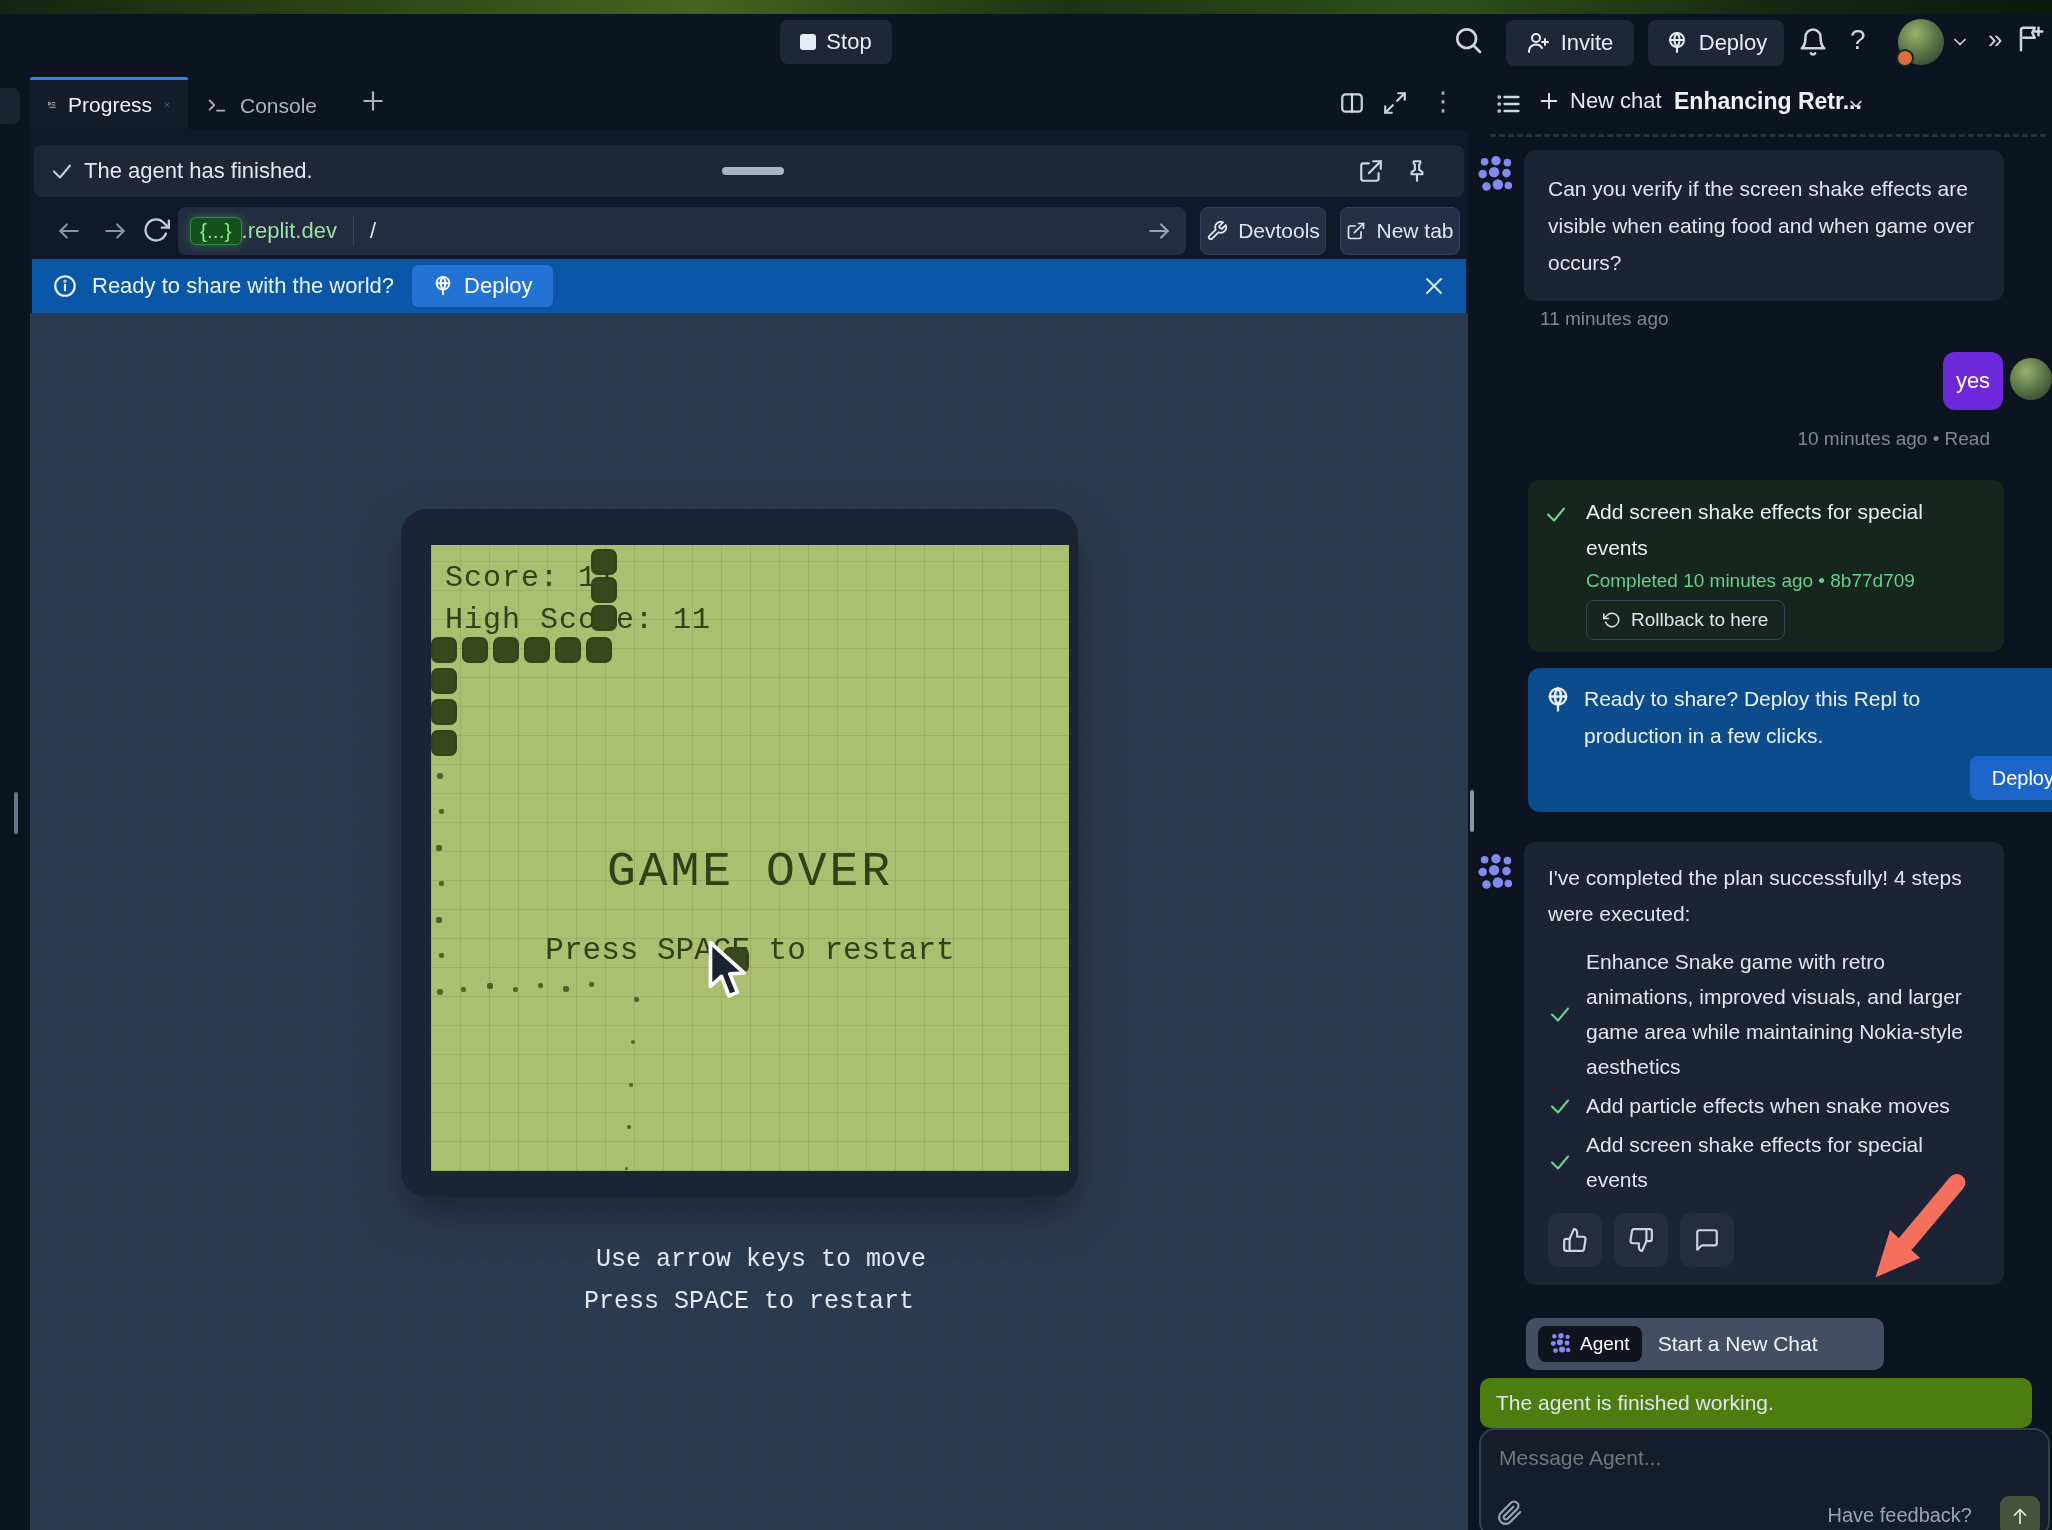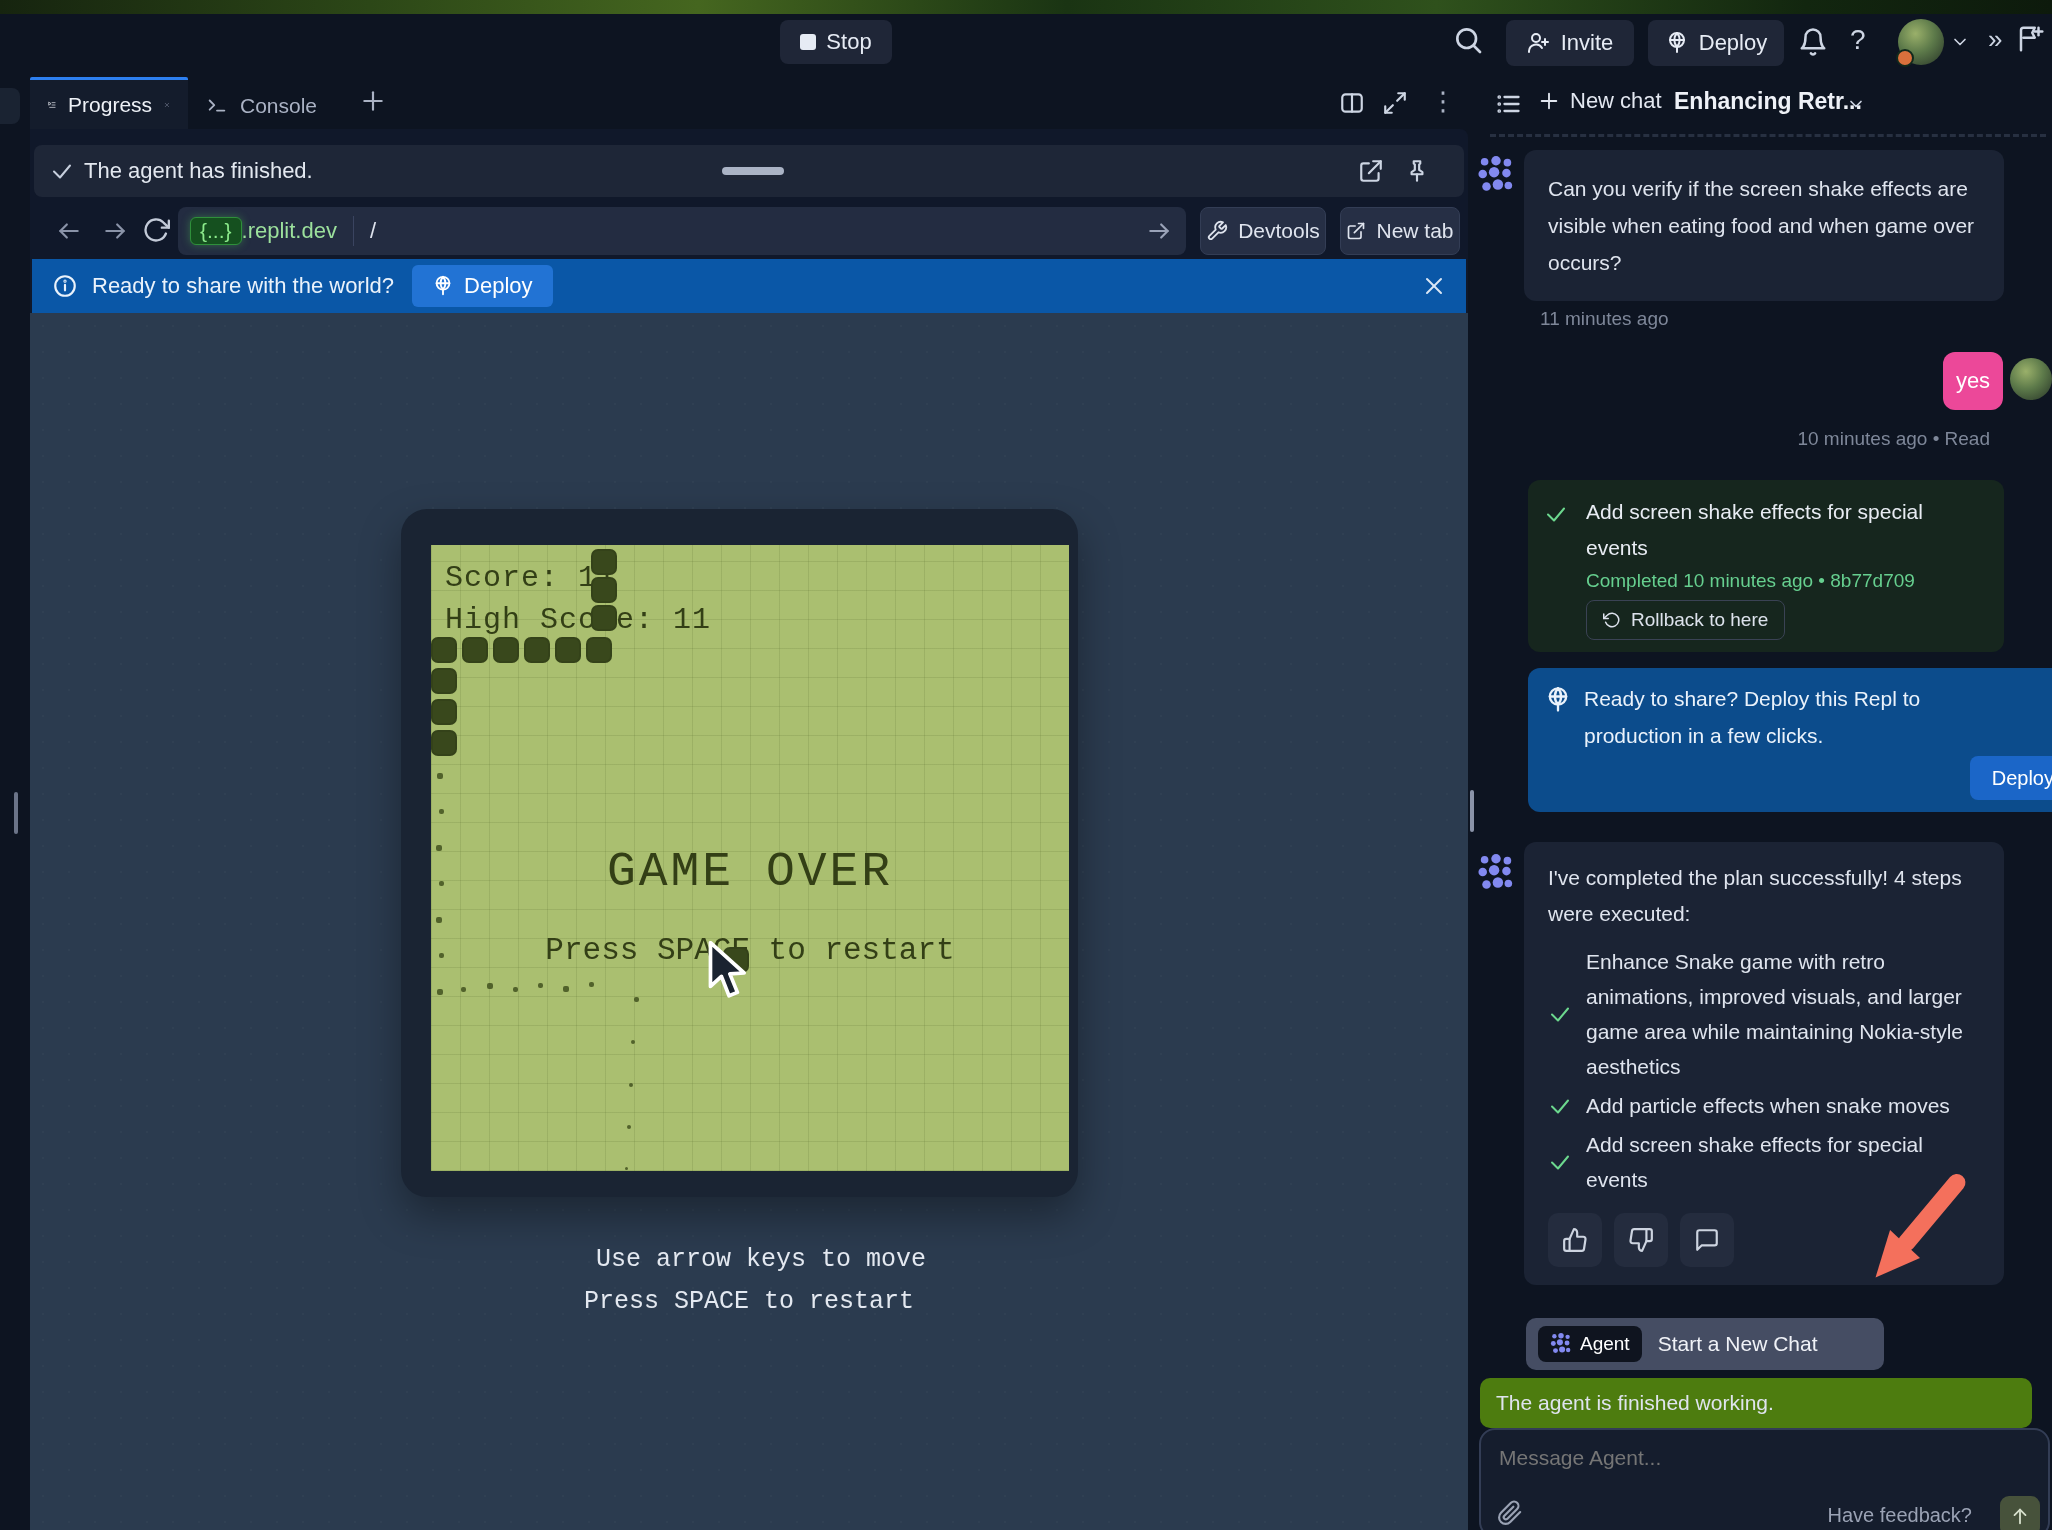--- a/index.html
+++ b/index.html
@@ -341,21 +341,21 @@
         <circle cx="22" cy="30" r="5.5"></circle>
         <circle cx="33" cy="31" r="4"></circle>
       </g>
     </svg>
 </div>
 <div class="abs bubble" style="left:1524px;top:150px;width:480px;padding:20px 24px;">
   <div style="width:446px;font-size:21px;line-height:37px;">Can you verify if the screen shake effects are visible when eating food and when game over occurs?</div>
 </div>
 <div class="abs dim" style="left:1540px;top:308px;font-size:19px;">11 minutes ago</div>
 
-<div class="abs" style="left:1943px;top:352px;width:60px;height:58px;background:#ec4899;border-radius:12px;display:flex;align-items:center;justify-content:center;font-size:22px;color:#fff;">
+<div class="abs" style="left:1943px;top:352px;width:60px;height:58px;background:#6d28d9;border-radius:12px;display:flex;align-items:center;justify-content:center;font-size:22px;color:#fff;">
   <span>yes</span>
 </div>
 <div class="abs" style="left:2010px;top:358px;width:42px;height:42px;border-radius:50%;background:radial-gradient(circle at 38% 32%,#9ab06a,#5d7a4a 45%,#3c4f35 78%);"></div>
 <div class="abs dim" style="left:1700px;top:428px;width:290px;text-align:right;font-size:19px;">10 minutes ago • Read</div>
 
 <div class="abs card-green">
   <span class="abs check" style="left:16px;top:22px;">
       <svg class="fi" viewBox="0 0 24 24">
         <polyline points="4 12.5 10 18.5 20 6.5"></polyline>
       </svg>

